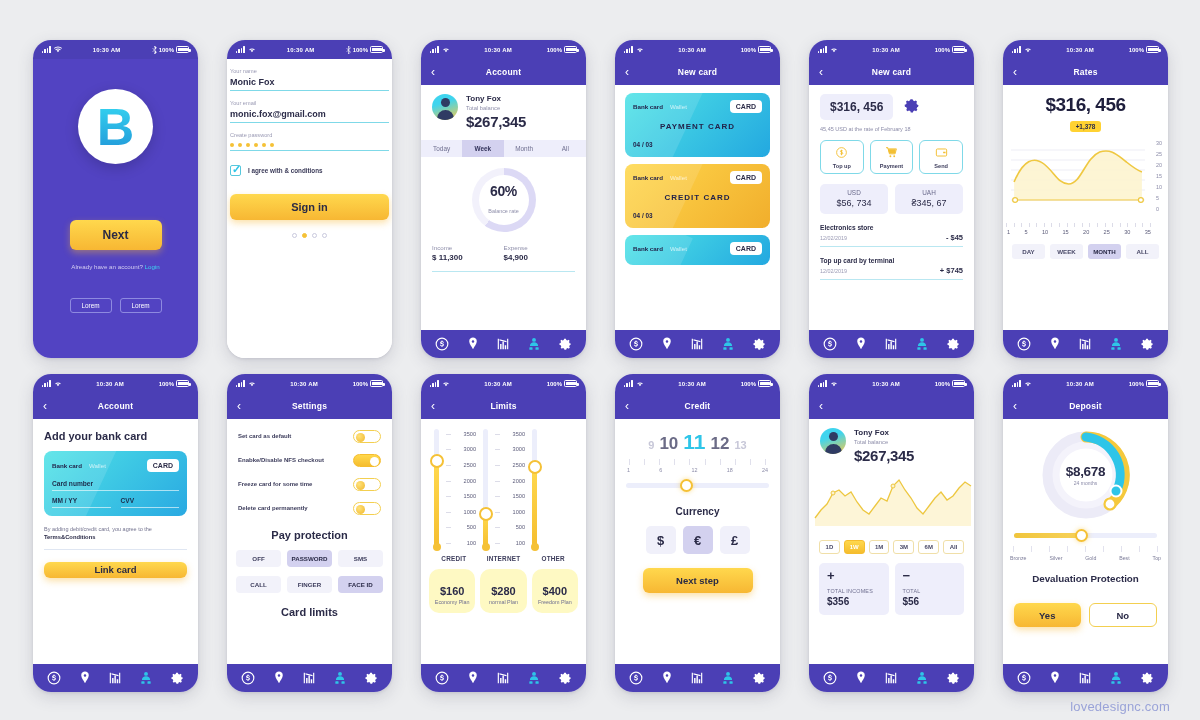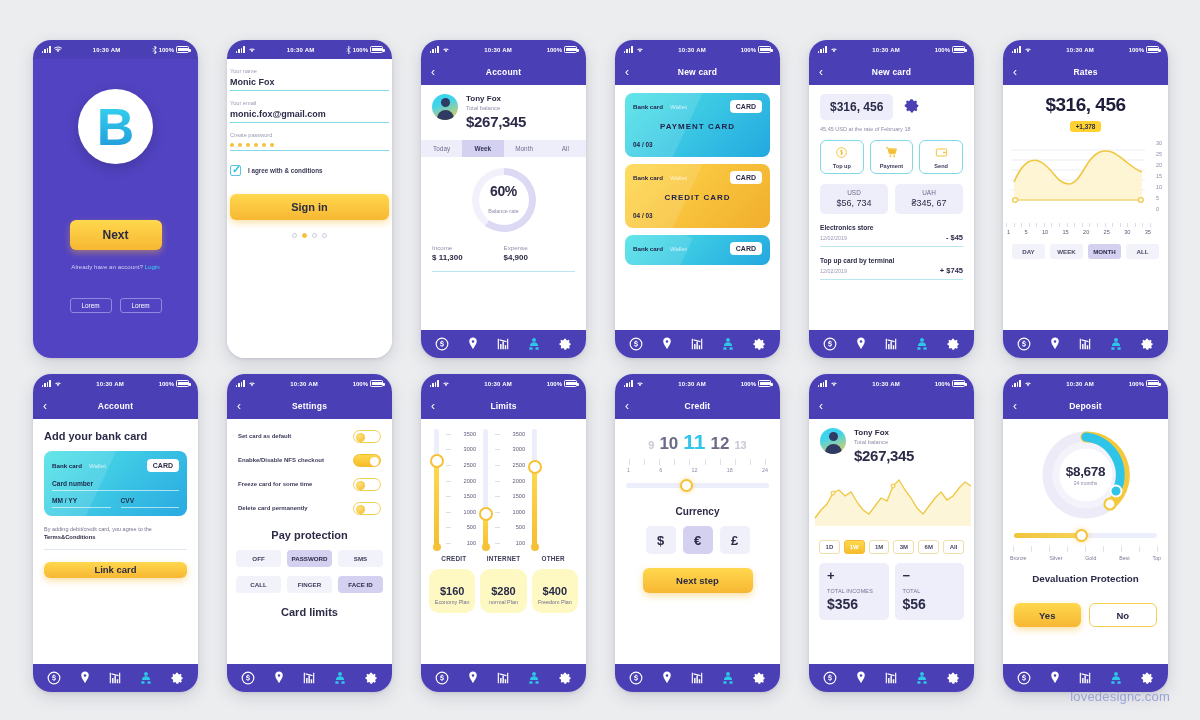--- a/index.html
+++ b/index.html
@@ -263,37 +263,37 @@
   .s10 .nextstep { display:block; margin: 14px auto 0; width: 110px; height: 25px; font-size: 9.5px; }
 
   
   .tf-row { display: flex; gap: 4px; padding: 0 10px; margin-top: 6px; }
   .tf-row div { flex: 1; text-align: center; font-size: 6px; font-weight: bold; color: #4a4a68; border: 1px solid #f0dfa8; border-radius: 3px; padding: 3px 0; }
   .tf-row div.on { background: linear-gradient(180deg,#ffd84d,#f5bd2e); color: #fff; border-color: #f5bd2e;}
   .tot-row { display: flex; gap: 6px; padding: 0 10px; margin-top: 9px; }
   .tot { flex: 1; background: #eeeefb; border-radius: 5px; padding: 6px 8px 8px; }
   .tot .sgn { font-size: 13px; font-weight: bold; color: #2b2b48; line-height: 1;}
   .tot .k { font-size: 5.4px; color: #6f6f90; margin-top: 6px; letter-spacing: .2px;}
-  .tot .v { font-size: 14px; font-weight: bold; color: #2b2b48; margin-top: 2px;}
+  .tot .v { font-size: 10px; font-weight: bold; color: #2b2b48; margin-top: 2px;}
 
   
   .gauge-wrap { display:flex; justify-content:center; margin-top: 8px; position: relative; }
   .gauge { width: 96px; height: 96px; position: relative; }
   .gauge .g-center { position:absolute; inset: 0; display:flex; flex-direction:column; align-items:center; justify-content:center; }
   .gauge .g-center b { font-size: 13.5px; color: #2b2b48; letter-spacing: -.3px;}
   .gauge .g-center span { font-size: 5px; color: #8b8ba8; margin-top: 1px;}
   .tierlabels { display:flex; justify-content: space-between; padding: 0 7px; margin-top: 3px; font-size: 5.2px; color: #7b7b98; }
   .tierticks { display:flex; justify-content: space-between; padding: 0 10px; margin-top: 4px; }
   .tierticks i { width:1px; height: 6px; background: #e2e2ee; }
   .dev-title { text-align: center; font-size: 9.8px; font-weight: bold; color: #2b2b48; margin-top: 12px; }
   .yn-row { display:flex; gap: 8px; padding: 10px 11px; margin-top: 9px; }
   .yn-row .yes { flex: 1; height: 24px; font-size: 9.5px; display:flex;align-items:center;justify-content:center;}
   .yn-row .no { flex: 1; height: 24px; border: 1px solid #f3cf50; border-radius: 6px; display:flex;align-items:center;justify-content:center; font-size: 9.5px; font-weight: bold; color: #2b2b48; background:#fff;}
 
-  .watermark { position: absolute; right: 30px; bottom: 16px; font-size: 13px; color: #9aa3d8; letter-spacing: .2px; }
+  .watermark { position: absolute; right: 30px; bottom: 6px; font-size: 13px; color: #9aa3d8; letter-spacing: .2px; }
 </style>
 </head>
 <body>
 
 <div class="canvas">
   <div class="grid">
 
     <div class="phone">
       <div class="statusbar">
         <span class="sb-left">

